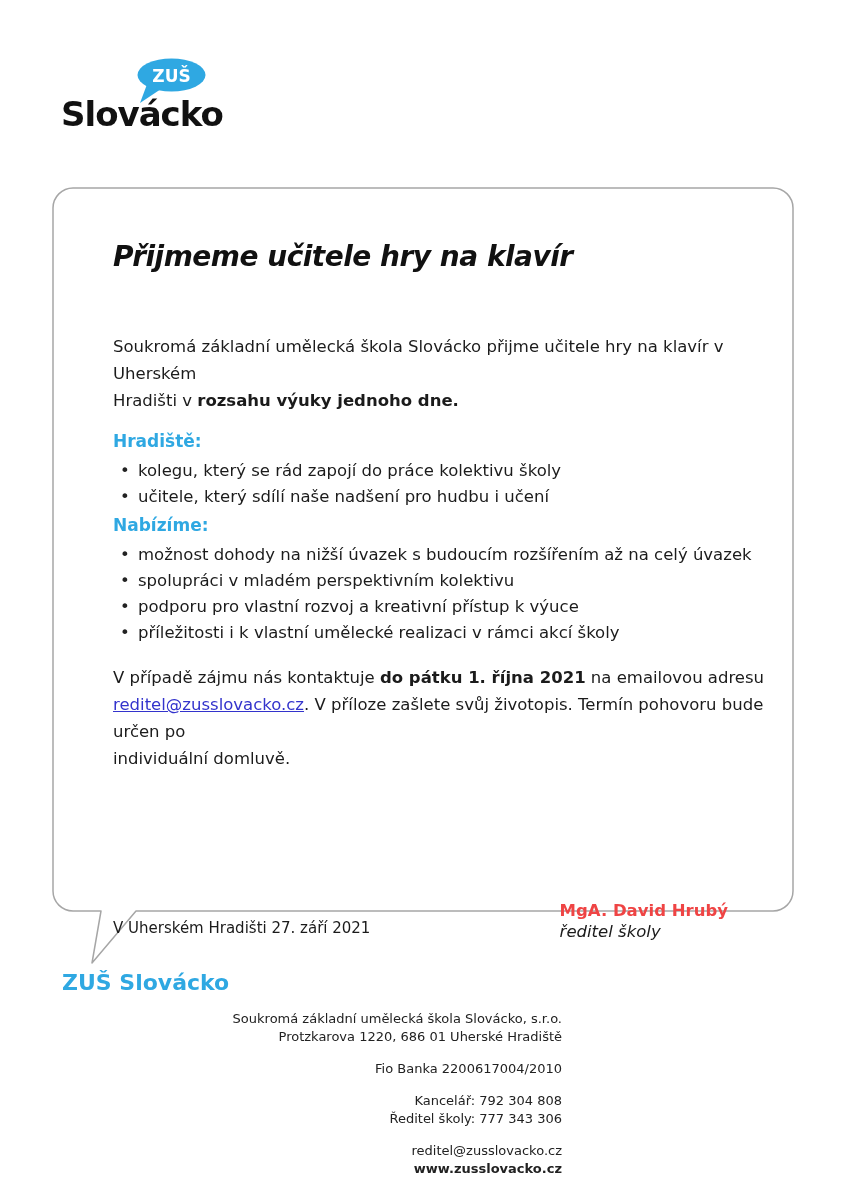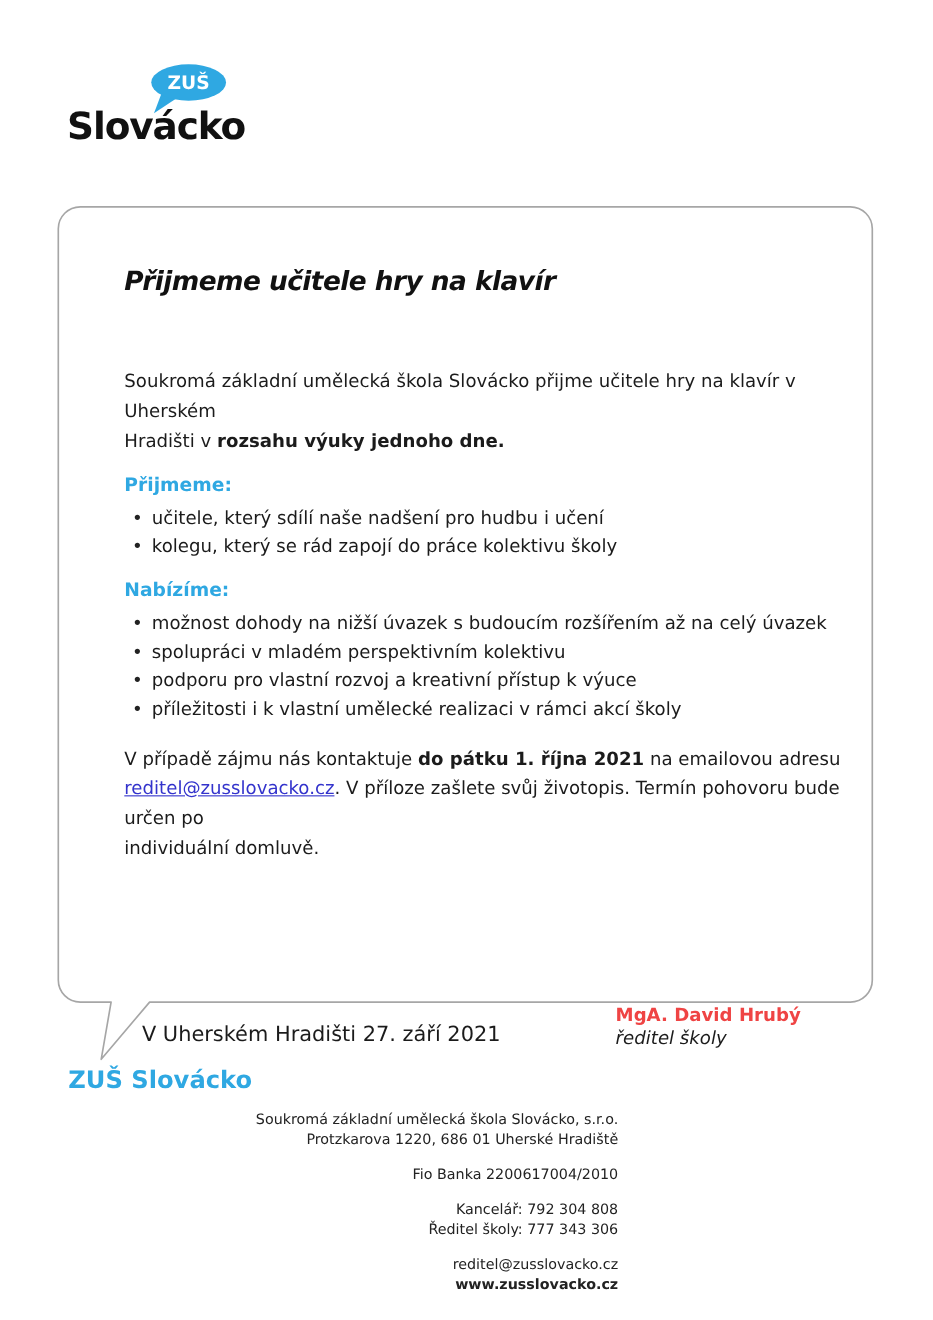--- a/index.html
+++ b/index.html
@@ -12,34 +12,34 @@
 
   
   .logo{position:absolute;left:58px;top:46px;width:230px;height:100px;}
 
   
   .bubble-svg{position:absolute;left:0;top:0;width:848px;height:1200px;pointer-events:none;}
 
   
   .content{position:absolute;left:113px;top:236px;width:660px;}
   .title{
-    margin:0;font-size:24px;line-height:41px;font-weight:bold;font-style:italic;
+    margin:0;font-size:28px;line-height:41px;font-weight:bold;font-style:italic;
     letter-spacing:-0.5px;color:#111;white-space:nowrap;
   }
   .intro{margin:56px 0 0;font-size:16.5px;line-height:27px;}
   .sec-h{margin:16px 0 6px;font-size:17px;line-height:22px;font-weight:bold;color:var(--accent,#2fa8e2);}
-  .sec-h.second{margin-top:16px;}
+  .sec-h.second{margin-top:4px;}
   ul.bullets{margin:0;padding:0;list-style:none;font-size:16.5px;}
   ul.bullets li{position:relative;padding-left:25px;line-height:26px;}
   ul.bullets li::before{content:"•";position:absolute;left:7px;top:0;color:#222;}
   .contact{margin:18px 0 0;font-size:16.5px;line-height:27px;}
   .b{font-weight:bold;}
   a.link{color:var(--link,#3333cc);text-decoration:underline;}
   .sign-row{display:flex;justify-content:space-between;align-items:flex-end;width:615px;margin-top:128px;}
-  .date-place{font-size:19px;line-height:21px;margin-bottom:3px;margin-left:16px;}
+  .date-place{font-size:15px;line-height:21px;margin-bottom:3px;}
   .sig-name{font-size:16.5px;line-height:21px;font-weight:bold;color:#ef4444;}
   .sig-role{font-size:16.5px;line-height:21px;font-style:italic;}
 
   
   .footer{position:absolute;left:62px;top:970px;width:500px;}
   .footer-heading{margin:0 0 14px;font-size:22px;line-height:26px;font-weight:bold;color:var(--accent,#2fa8e2);}
   .footer-block{margin:0 0 14px;font-size:13px;line-height:18px;color:#222;}
   .footer-block div{white-space:nowrap;text-align:right;}
 </style>
 </head>
@@ -57,24 +57,24 @@
     <text x="113.5" y="30" text-anchor="middle" dominant-baseline="central" font-size="17" font-weight="bold" fill="#ffffff">ZUŠ</text>
     <text x="3" y="80" font-size="34" font-weight="bold" fill="#111111" letter-spacing="-1">Slovácko</text>
   </svg>
 </div>
 
 <div class="content">
   <h1 class="title">Přijmeme učitele hry na klavír</h1>
 
   <p class="intro"><span>Soukromá základní umělecká škola Slovácko přijme učitele hry na klavír v Uherském</span><br><span>Hradišti v </span><span class="b">rozsahu výuky jednoho dne.</span></p>
 
-  <h2 class="sec-h">Přijmeme:</h2>
+  <h2 class="sec-h">Hradiště:</h2>
   <ul class="bullets">
+      <li>kolegu, který se rád zapojí do práce kolektivu školy</li>
       <li>učitele, který sdílí naše nadšení pro hudbu i učení</li>
-      <li>kolegu, který se rád zapojí do práce kolektivu školy</li>
     </ul>
 
   <h2 class="sec-h second">Nabízíme:</h2>
   <ul class="bullets">
       <li>možnost dohody na nižší úvazek s budoucím rozšířením až na celý úvazek</li>
       <li>spolupráci v mladém perspektivním kolektivu</li>
       <li>podporu pro vlastní rozvoj a kreativní přístup k výuce</li>
       <li>příležitosti i k vlastní umělecké realizaci v rámci akcí školy</li>
     </ul>
 

